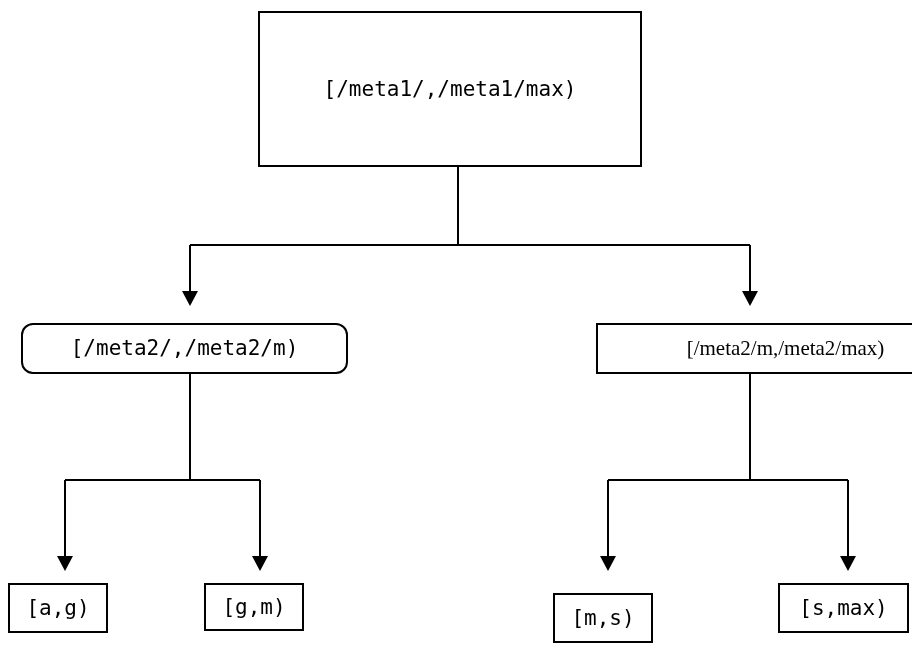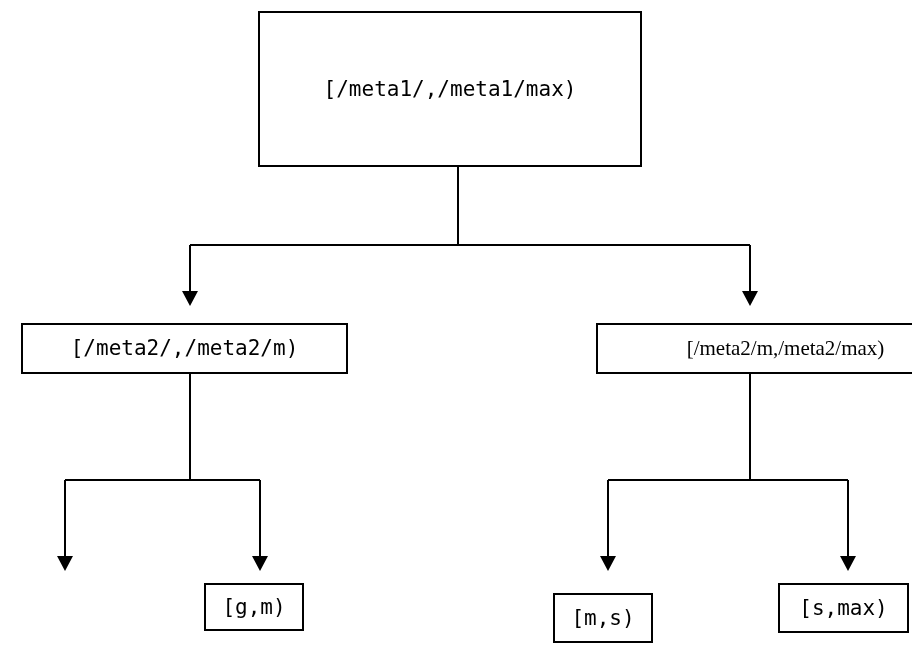--- a/index.html
+++ b/index.html
@@ -48,20 +48,21 @@
     width: 384px;
     height: 156px;
   }
   #node-root .node-label { font-size: 21px; }
   
   #node-mid-left {
     left: 21px;
     top: 323px;
     width: 327px;
     height: 51px;
+    border-radius: 12px;
   }
   #node-mid-right {
     left: 596px;
     top: 323px;
     width: 379px;
     height: 51px;
     font-family: Liberation Serif, serif;
   }
   #node-mid-left .node-label,
   #node-mid-right .node-label { font-size: 21px; }
@@ -135,20 +136,23 @@
   </div>
 
   <div class="node-box" id="node-mid-left">
     <span class="node-label">[/meta2/,/meta2/m)</span>
   </div>
 
   <div class="node-box" id="node-mid-right">
     <span class="node-label">[/meta2/m,/meta2/max)</span>
   </div>
 
+  <div class="node-box" id="node-leaf-ag">
+    <span class="node-label">[a,g)</span>
+  </div>
 
   <div class="node-box" id="node-leaf-gm">
     <span class="node-label">[g,m)</span>
   </div>
 
   <div class="node-box" id="node-leaf-ms">
     <span class="node-label">[m,s)</span>
   </div>
 
   <div class="node-box" id="node-leaf-smax">

